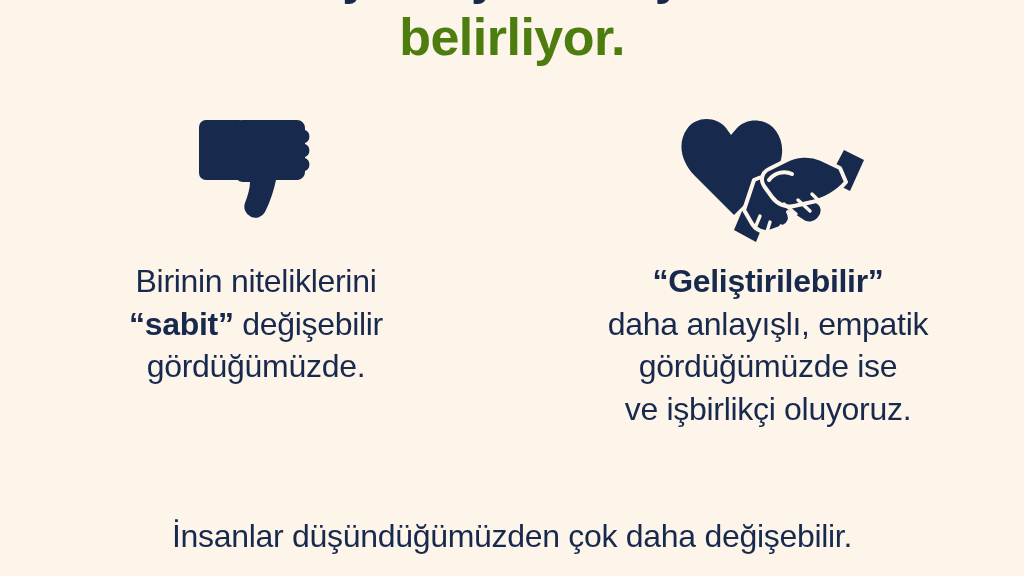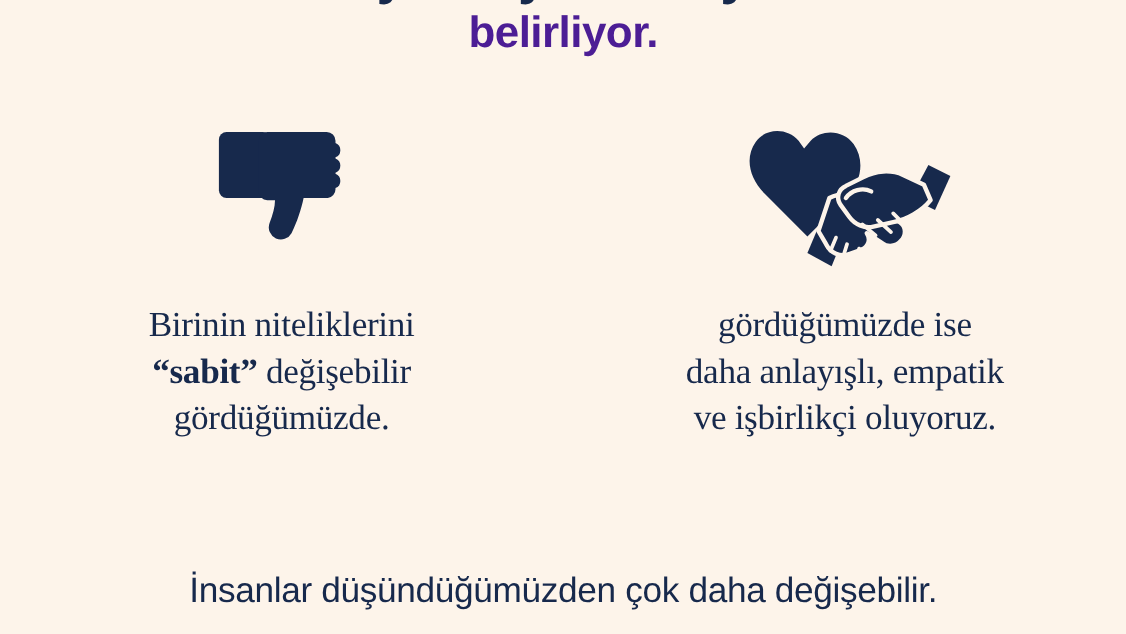--- a/index.html
+++ b/index.html
@@ -34,23 +34,23 @@
     display: block;
     font-size: 50px;
     font-weight: 700;
     color: #17294c;
     letter-spacing: -0.5px;
     line-height: 1.18;
     white-space: nowrap;
   }
   .heading-main {
     display: block;
-    font-size: 40px;
+    font-size: 52px;
     font-weight: 700;
-    color: #4c1d95;
+    color: #4d7c0f;
     letter-spacing: -0.5px;
     line-height: 1.18;
     white-space: nowrap;
   }
 
   
   .columns {
     position: absolute;
     top: 118px;
     left: 0;
@@ -68,29 +68,28 @@
   .icon-box {
     height: 140px;
     display: flex;
     align-items: flex-start;
     justify-content: center;
   }
   .icon-left svg { display: block; }
   .icon-right svg { display: block; }
 
   .col-text {
-    margin-top: 15px;
+    margin-top: 2px;
     text-align: center;
     color: #17294c;
     font-size: 32px;
     line-height: 1.33;
     font-weight: 400;
     letter-spacing: -0.3px;
     white-space: nowrap;
-    font-family: Liberation Serif, serif;
   }
   .col-text b { font-weight: 700; }
 
   
   .bottom-line {
     position: absolute;
     left: 0;
     top: 516px;
     width: 1024px;
     text-align: center;
@@ -161,22 +160,23 @@
           <g stroke="#fdf4ea" stroke-width="3.4" fill="none" stroke-linecap="round">
             <path d="M116 86 L128 96"></path>
             <path d="M130 82 L142 93"></path>
             <path d="M144 76 L155 87"></path>
           </g>
 
           <path d="M101 62 C106 55 116 52 124 56" stroke="#fdf4ea" stroke-width="4" fill="none" stroke-linecap="round"></path>
         </svg>
       </div>
       <div class="col-text">
+        <div><b>“Geliştirilebilir”</b></div>
+        <div>daha anlayışlı, empatik</div>
         <div>gördüğümüzde ise</div>
-        <div>daha anlayışlı, empatik</div>
         <div>ve işbirlikçi oluyoruz.</div>
       </div>
     </div>
 
   </div>
 
   <div class="bottom-line">İnsanlar düşündüğümüzden çok daha değişebilir.</div>
 
 </div>
 

